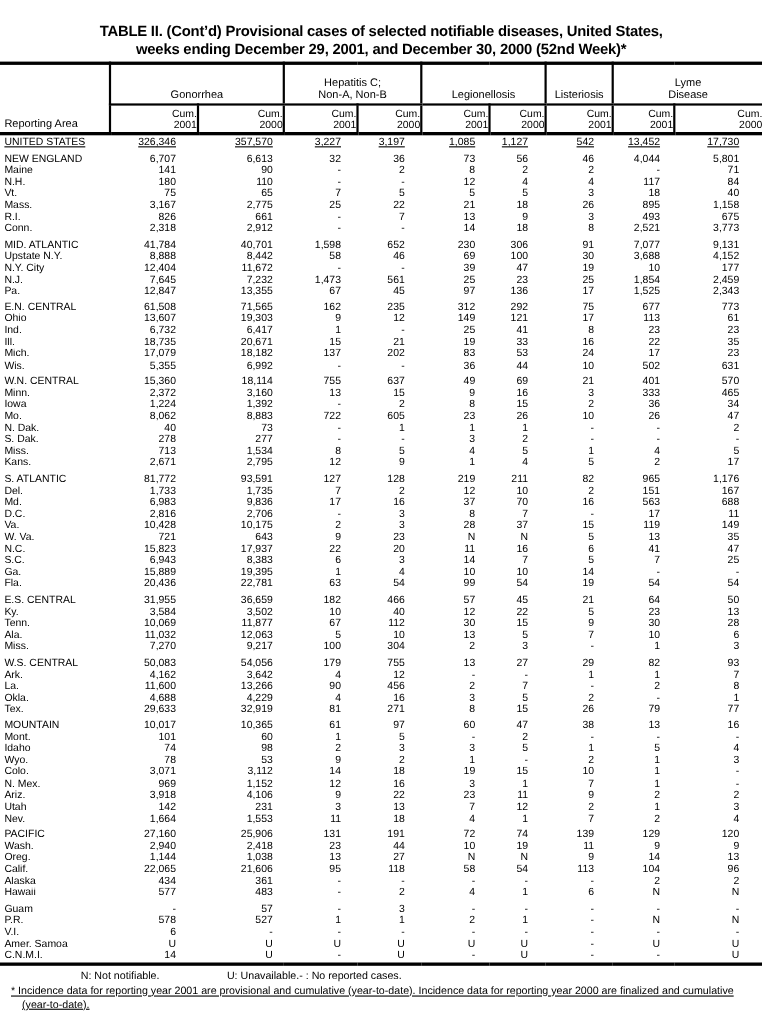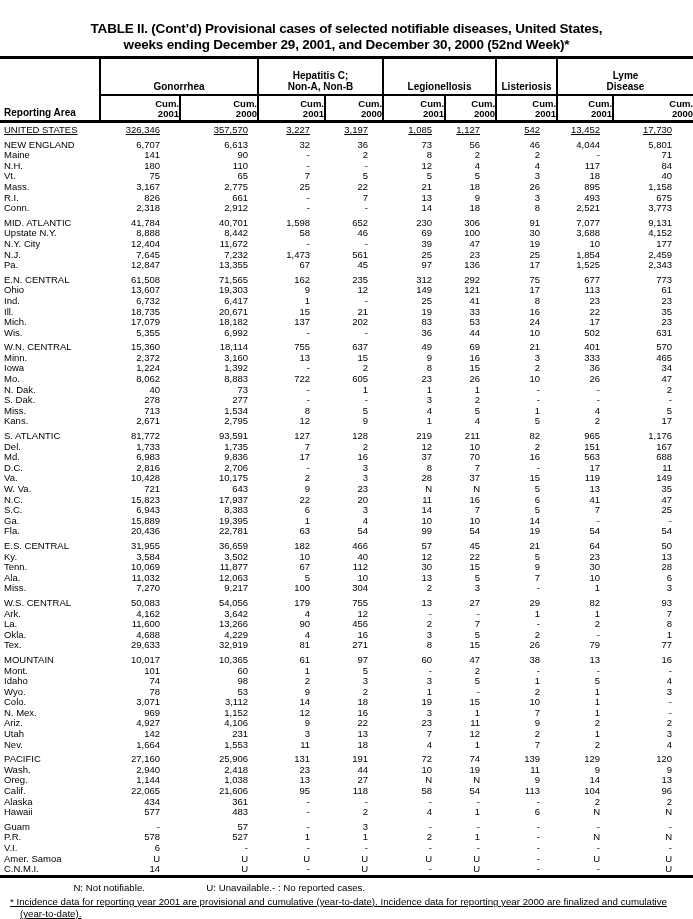--- a/index.html
+++ b/index.html
@@ -3,21 +3,21 @@
 <meta charset="utf-8">
 <style>
   html,body{margin:0;padding:0;background:#fff;color:#000;}
   body{width:693px;height:919px;font-family:"Liberation Sans",sans-serif;overflow:hidden;}
   .page{position:relative;width:693px;height:919px;}
   .title{margin-top:21px;text-align:center;font-weight:bold;font-size:13.5px;line-height:15.5px;letter-spacing:-0.2px;}
   .tablewrap{margin-top:4px;}
   table{border-collapse:collapse;table-layout:fixed;width:693px;border-top:3px solid #000;border-bottom:3px solid #000;}
   col.w0{width:100px}col.w1{width:80px}col.w2{width:78px}col.w3{width:67px}col.w4{width:58px}
   col.w5{width:62px}col.w6{width:51px}col.w7{width:61px}col.w8{width:56px}col.w9{width:80px}
-  th{font-weight:bold;padding:0;}
+  th{font-weight:normal;padding:0;}
   th.ra{text-align:left;vertical-align:bottom;font-size:10px;padding:0 0 2px 4px;border-bottom:3px solid #000;}
   th.grp{text-align:center;vertical-align:bottom;font-size:10px;line-height:10.5px;white-space:pre-line;
          border-left:2px solid #000;border-bottom:2px solid #000;padding:3px 0 2px 0;height:30px;}
   th.sub{text-align:right;vertical-align:bottom;font-size:9.5px;line-height:10px;white-space:pre-line;
          border-left:2px solid #000;border-bottom:3px solid #000;padding:2px 0 1px 0;height:21px;}
   tbody td{font-size:9.5px;line-height:10.6px;padding:0;text-align:right;white-space:nowrap;overflow:hidden;}
   tbody td.c0{text-align:left;padding-left:4px;}
   tbody td.c1{padding-right:20px}tbody td.c2{padding-right:10px}tbody td.c3{padding-right:15px}
   tbody td.c4{padding-right:15px}tbody td.c5{padding-right:13px}tbody td.c6{padding-right:16px}
   tbody td.c7{padding-right:17px}tbody td.c8{padding-right:13px}tbody td.c9{padding-right:21px}
@@ -733,21 +733,21 @@
             <td class="c3">12</td>
             <td class="c4">16</td>
             <td class="c5">3</td>
             <td class="c6">1</td>
             <td class="c7">7</td>
             <td class="c8">1</td>
             <td class="c9">-</td>
           </tr>
           <tr>
             <td class="c0">Ariz.</td>
-            <td class="c1">4,927</td>
+            <td class="c1">3,918</td>
             <td class="c2">4,106</td>
             <td class="c3">9</td>
             <td class="c4">22</td>
             <td class="c5">23</td>
             <td class="c6">11</td>
             <td class="c7">9</td>
             <td class="c8">2</td>
             <td class="c9">2</td>
           </tr>
           <tr>

